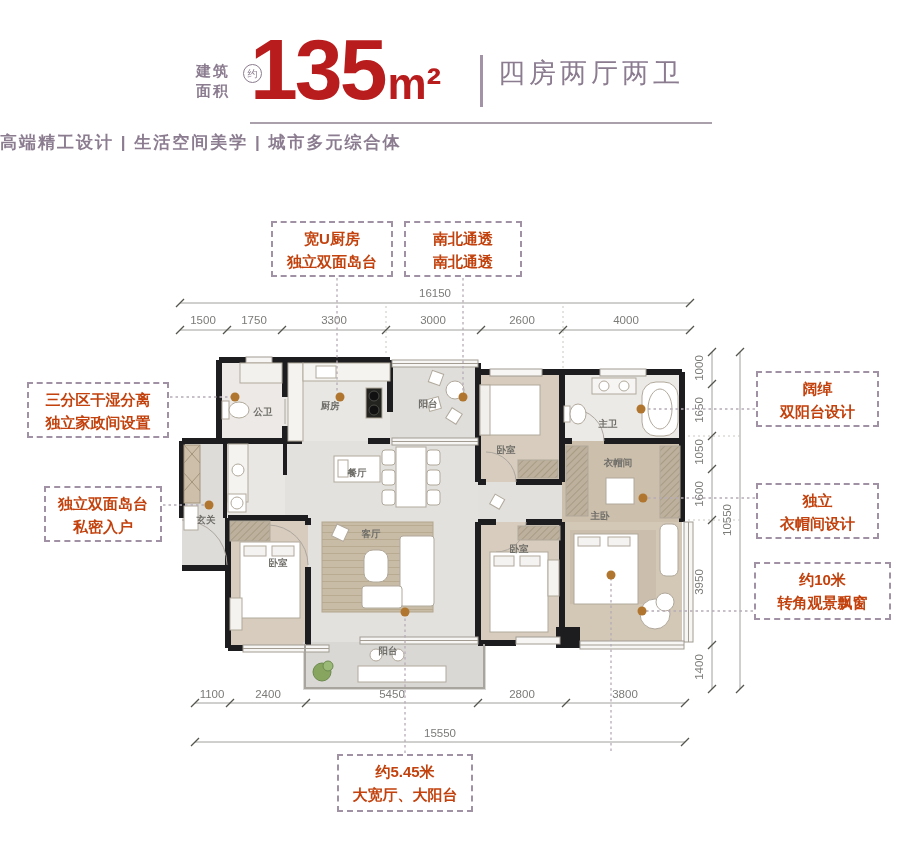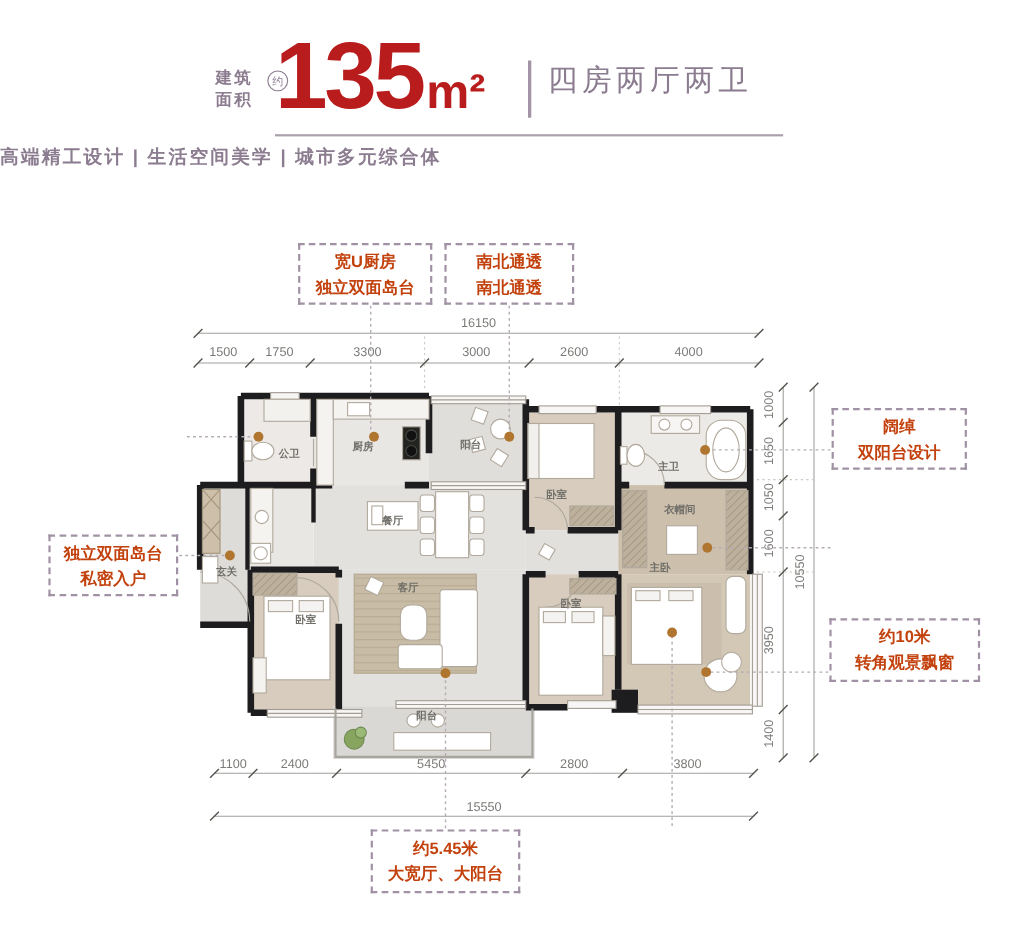--- a/index.html
+++ b/index.html
@@ -322,28 +322,36 @@
   </svg>
 
   <div class="callout" id="co-kitchen">
     <span>宽U厨房</span>
     <span>独立双面岛台</span>
   </div>
   <div class="callout" id="co-balcony-n">
     <span>南北通透</span>
     <span>南北通透</span>
   </div>
+  <div class="callout" id="co-laundry">
+    <span>三分区干湿分离</span>
+    <span>独立家政间设置</span>
+  </div>
   <div class="callout" id="co-foyer">
     <span>独立双面岛台</span>
     <span>私密入户</span>
   </div>
   <div class="callout" id="co-mbath">
     <span>阔绰</span>
     <span>双阳台设计</span>
   </div>
+  <div class="callout" id="co-cloak">
+    <span>独立</span>
+    <span>衣帽间设计</span>
+  </div>
   <div class="callout" id="co-bay">
     <span>约10米</span>
     <span>转角观景飘窗</span>
   </div>
   <div class="callout" id="co-living">
     <span>约5.45米</span>
     <span>大宽厅、大阳台</span>
   </div>
 
 </div>

